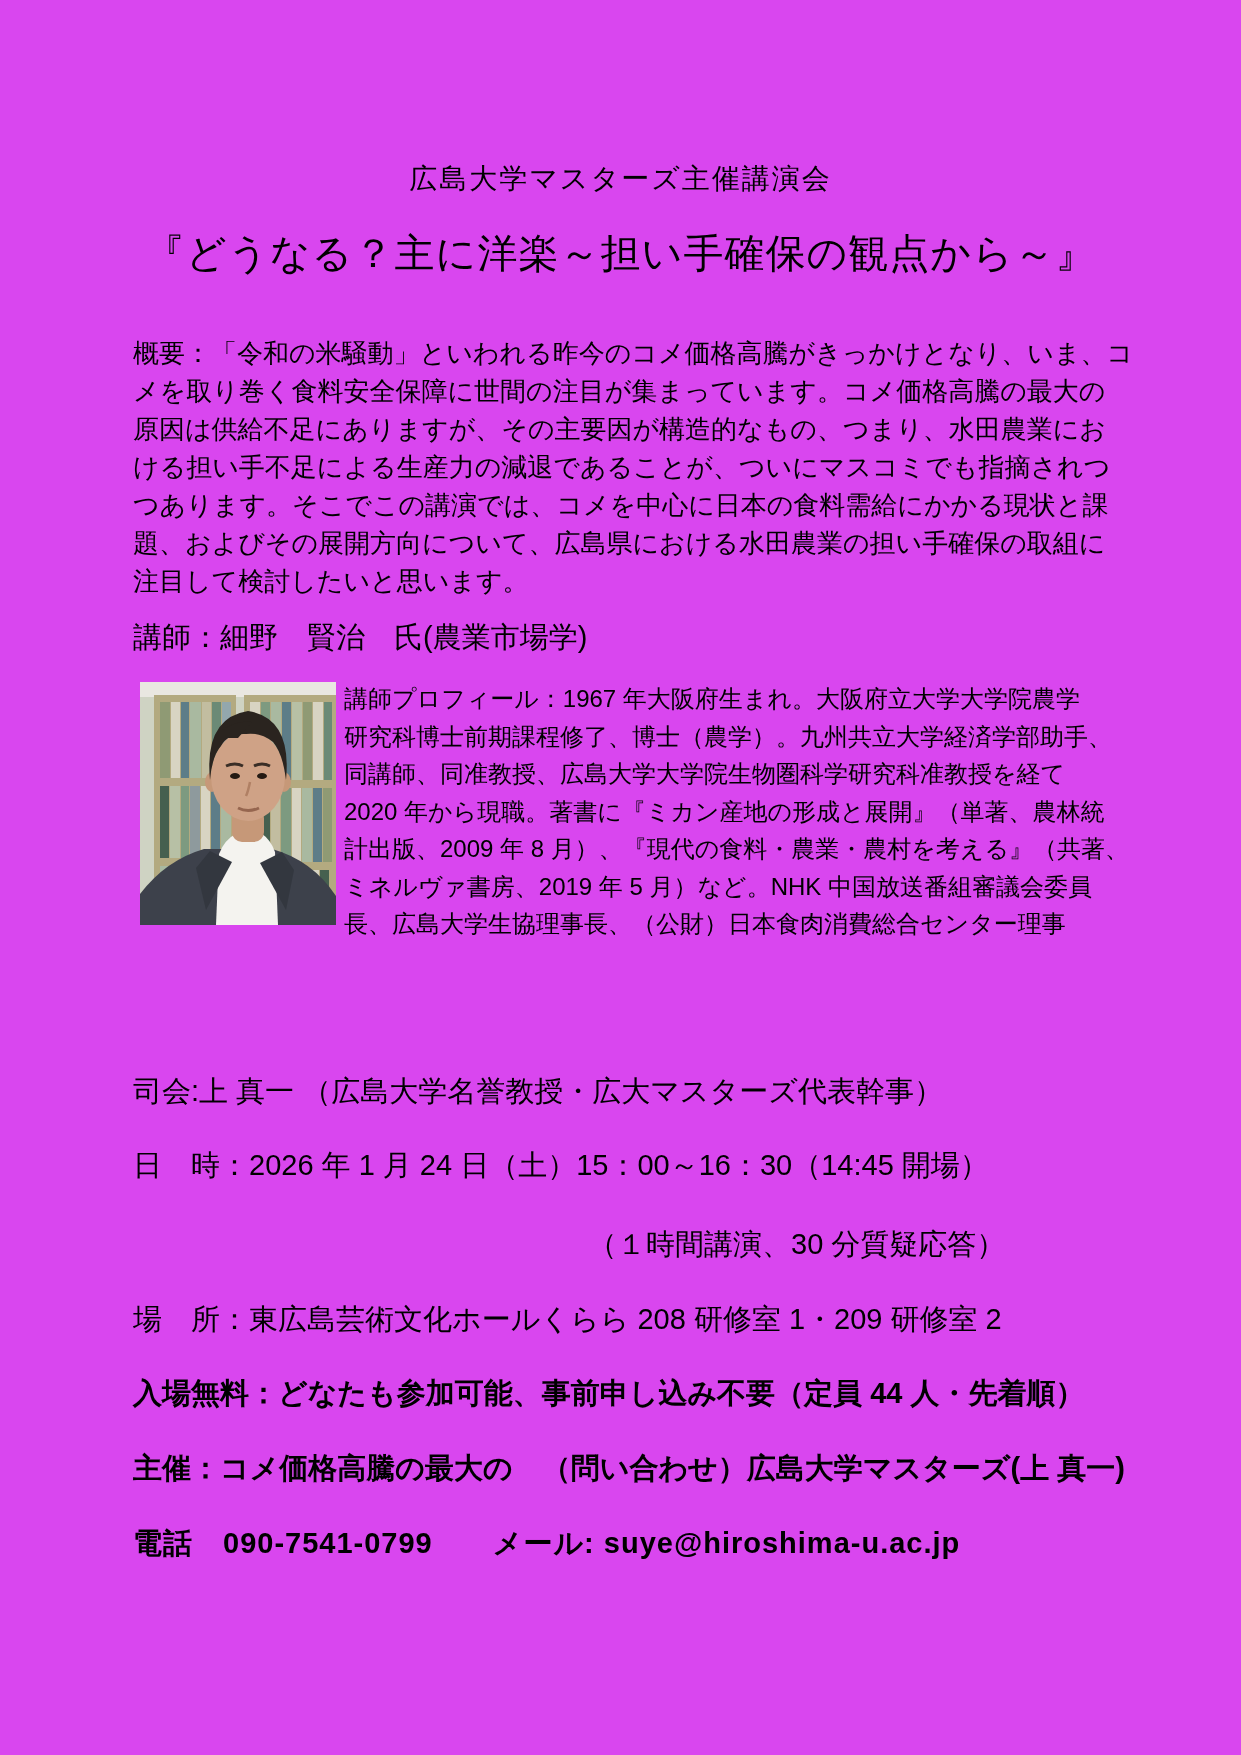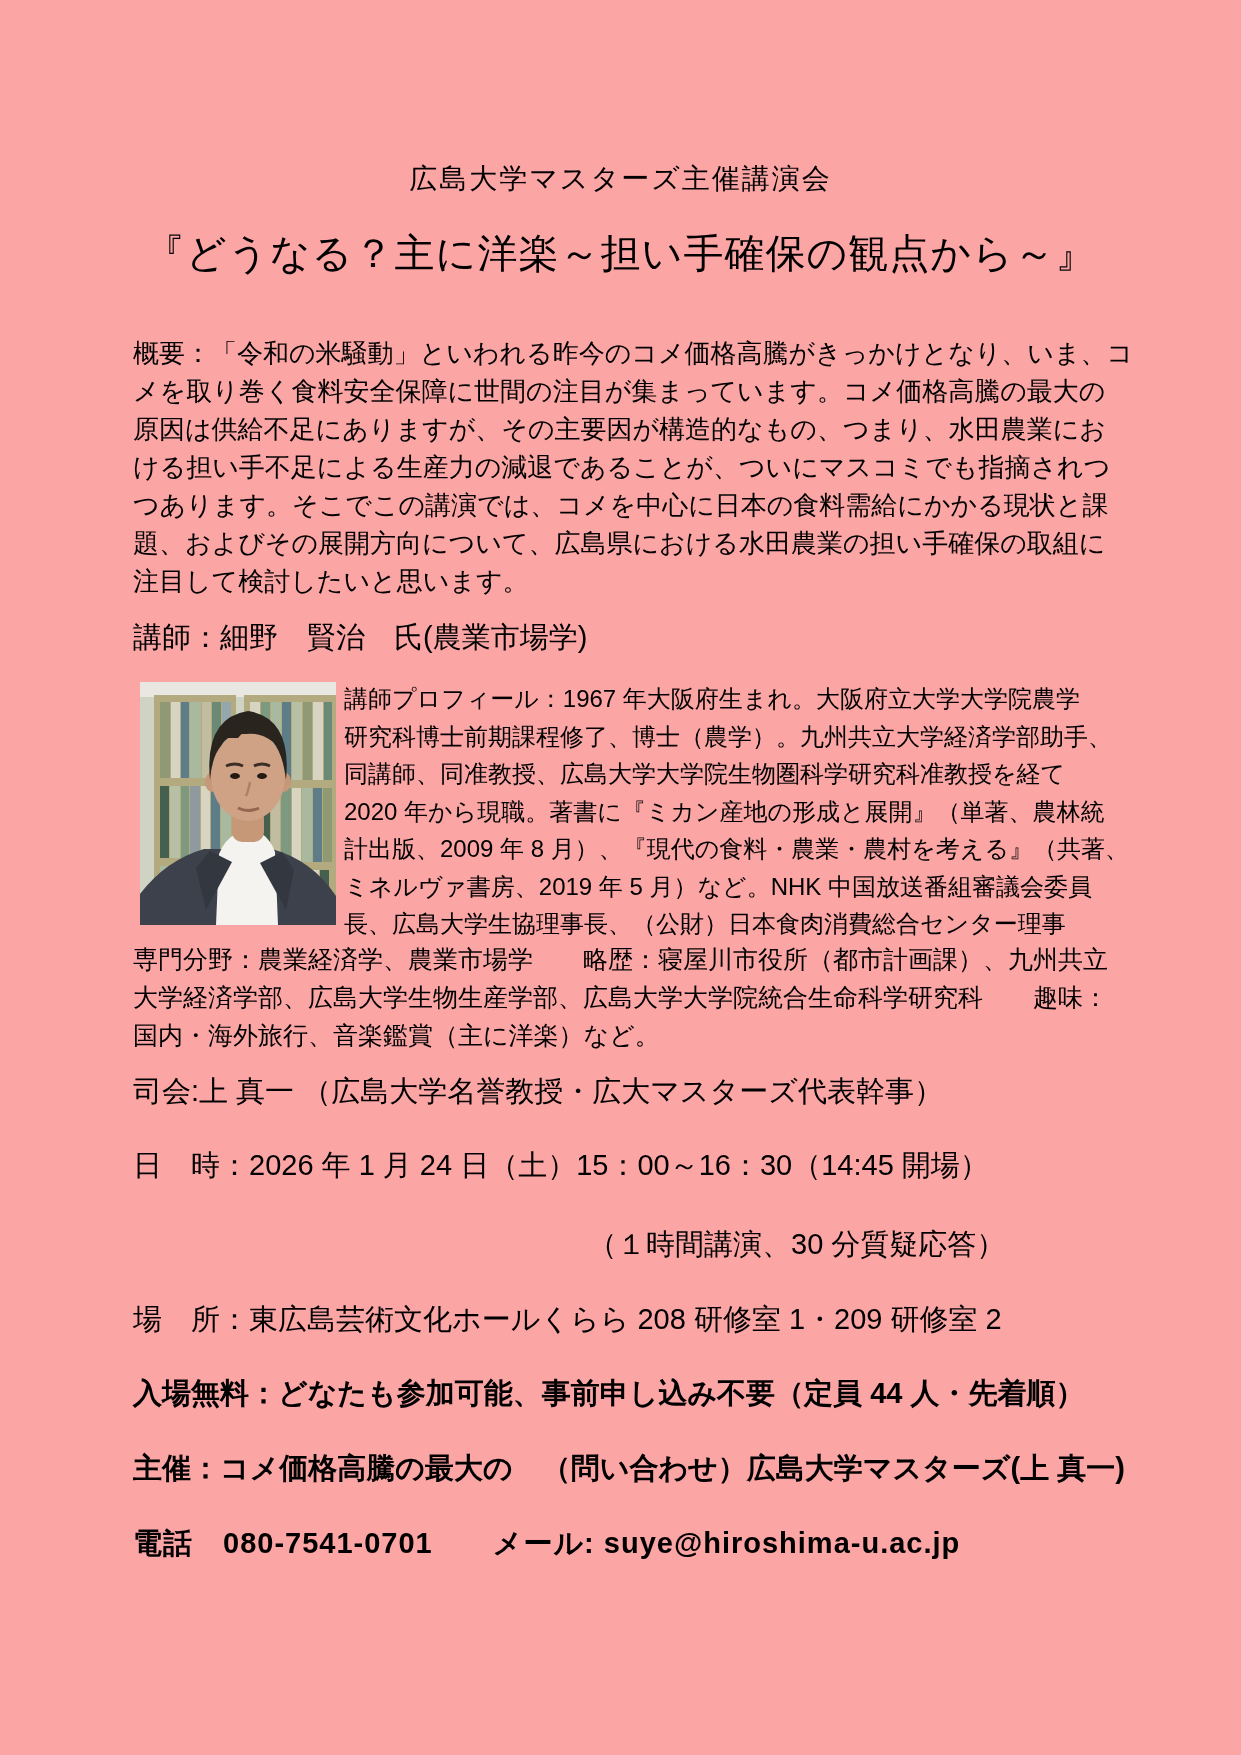--- a/index.html
+++ b/index.html
@@ -1,19 +1,19 @@
 <!DOCTYPE html>
 <html lang="ja"><head>
 <meta charset="utf-8">
 <style>
   html,body{margin:0;padding:0;background:#ffffff;}
   .page{
     position:relative;
     width:1241px;height:1755px;
-    background:#fca5a5;
+    background:#d946ef;
     font-family:"Liberation Sans", sans-serif;
     color:#000000;
     overflow:hidden;
   }
   .abs{position:absolute;white-space:pre-line;}
   .center{left:0;width:1241px;text-align:center;}
   .series{top:160px;font-size:28px;letter-spacing:2px;}
   .title{top:226px;font-size:40px;font-weight:500;letter-spacing:1px;}
   .summary{left:133px;top:334px;width:1010px;font-size:26px;line-height:38px;}
   .lecturer{left:133px;top:618px;font-size:29px;white-space:nowrap;}
@@ -141,28 +141,25 @@
     </g>
   </svg>
 
   <div class="abs profile">講師プロフィール：1967 年大阪府生まれ。大阪府立大学大学院農学
 研究科博士前期課程修了、博士（農学）。九州共立大学経済学部助手、
 同講師、同准教授、広島大学大学院生物圏科学研究科准教授を経て
 2020 年から現職。著書に『ミカン産地の形成と展開』（単著、農林統
 計出版、2009 年 8 月）、『現代の食料・農業・農村を考える』（共著、
 ミネルヴァ書房、2019 年 5 月）など。NHK 中国放送番組審議会委員
 長、広島大学生協理事長、（公財）日本食肉消費総合センター理事</div>
-  <div class="abs details">専門分野：農業経済学、農業市場学　　略歴：寝屋川市役所（都市計画課）、九州共立
-大学経済学部、広島大学生物生産学部、広島大学大学院統合生命科学研究科　　趣味：
-国内・海外旅行、音楽鑑賞（主に洋楽）など。</div>
 
   <div class="abs moderator">司会:上 真一 （広島大学名誉教授・広大マスターズ代表幹事）</div>
 
   <div class="abs datetime">日　時：2026 年 1 月 24 日（土）15：00～16：30（14:45 開場）</div>
   <div class="abs duration">（１時間講演、30 分質疑応答）</div>
 
   <div class="abs venue">場　所：東広島芸術文化ホールくらら 208 研修室 1・209 研修室 2</div>
 
   <div class="abs admission bold">入場無料：どなたも参加可能、事前申し込み不要（定員 44 人・先着順）</div>
   <div class="abs organizer bold">主催：コメ価格高騰の最大の　（問い合わせ）広島大学マスターズ(上 真一)</div>
-  <div class="abs contact bold">電話　080-7541-0701　　メール: suye@hiroshima-u.ac.jp</div>
+  <div class="abs contact bold">電話　090-7541-0799　　メール: suye@hiroshima-u.ac.jp</div>
 
 </div>
 
 </body></html>

